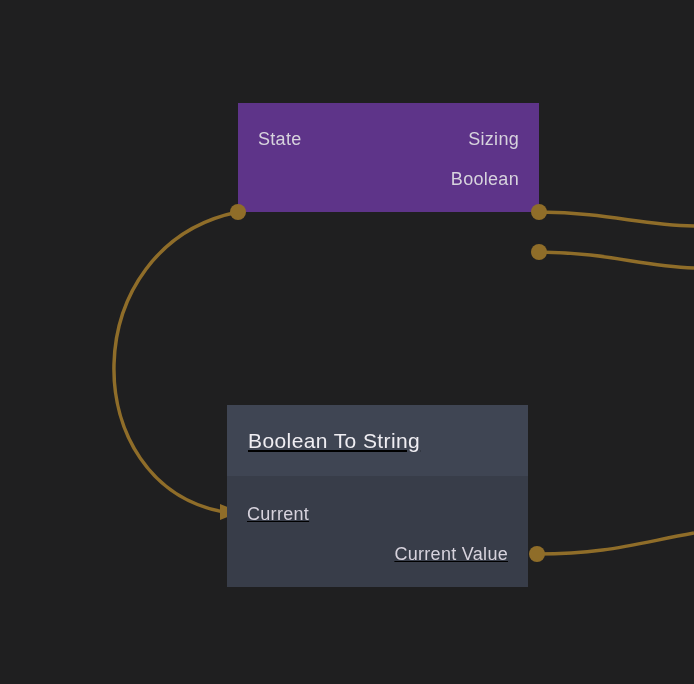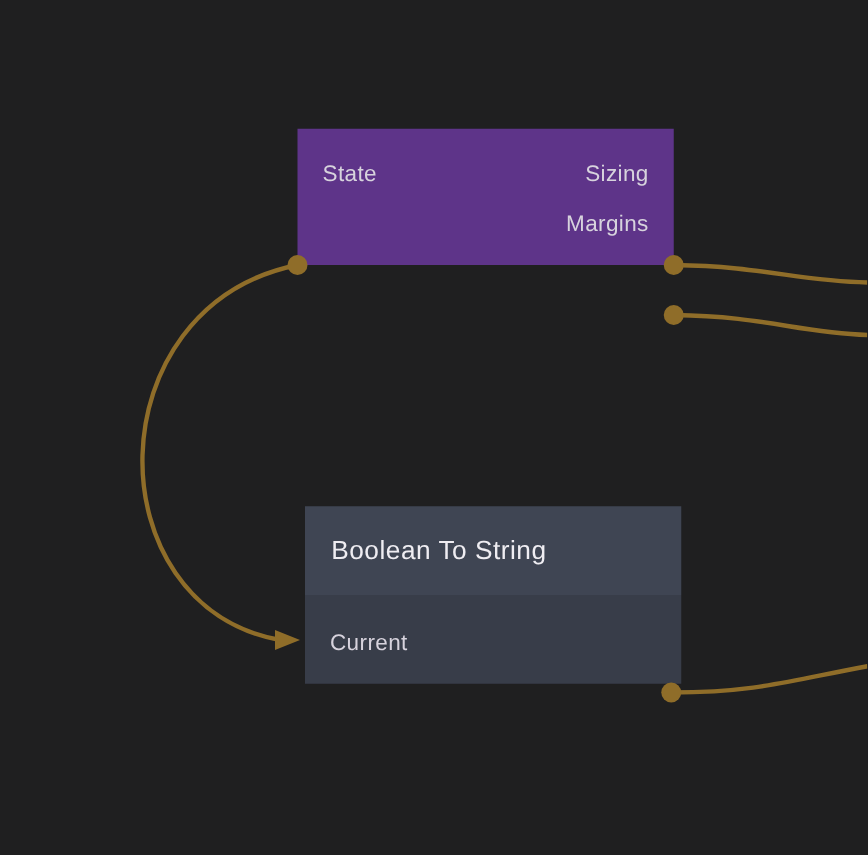--- a/index.html
+++ b/index.html
@@ -16,21 +16,21 @@
   *{margin:0;padding:0;box-sizing:border-box;}
   html,body{width:694px;height:684px;overflow:hidden;}
   body{font-family:"Liberation Sans",sans-serif;background:var(--background);}
   .canvas{position:relative;width:694px;height:684px;background:var(--background);}
   .wires{position:absolute;left:0;top:0;width:694px;height:684px;pointer-events:none;}
   .wires path.wire{stroke:var(--wire);stroke-width:3.5;fill:none;pointer-events:stroke;}
   .wires .arrow{fill:var(--wire);}
 
   .node{position:absolute;width:301px;}
   .node-a{left:238px;top:103px;}
-  .node-b{left:244px;top:405px;}
+  .node-b{left:227px;top:405px;text-decoration:underline;}
   .node-header{display:flex;align-items:center;padding:0 21px;
     font-size:21px;letter-spacing:0.4px;color:var(--title-text);}
   .node-a .node-header{height:73px;background:var(--node-a-header);}
   .node-b .node-header{height:71px;background:var(--node-b-header);}
   .node-body{padding-bottom:13px;}
   .node-a .node-body{background:var(--node-a-body);padding-top:16px;}
   .node-b .node-body{background:var(--node-b-body);padding-top:18px;}
   .port-row{display:flex;justify-content:space-between;align-items:center;
     height:40px;padding:0 20px;font-size:18px;letter-spacing:0.3px;color:var(--label-text);}
   .port-row .lbl-left{text-align:left;}
@@ -56,34 +56,38 @@
   </svg>
 
   <div class="node node-a">
     <div class="node-body">
       <div class="port-row">
         <span class="lbl-left">State</span>
         <span class="lbl-right">Sizing</span>
       </div>
       <div class="port-row">
         <span class="lbl-left"></span>
-        <span class="lbl-right">Margins</span>
+        <span class="lbl-right">Boolean</span>
       </div>
     </div>
   </div>
 
   <div class="node node-b">
     <div class="node-header">
       <span>Boolean To String</span>
     </div>
     <div class="node-body">
       <div class="port-row">
         <span class="lbl-left">Current</span>
         <span class="lbl-right"></span>
       </div>
+      <div class="port-row">
+        <span class="lbl-left"></span>
+        <span class="lbl-right">Current Value</span>
+      </div>
     </div>
   </div>
 
   <div class="port port-state"></div>
   <div class="port port-sizing"></div>
   <div class="port port-margins"></div>
   <div class="port port-current-value"></div>
 
 </div>
 

